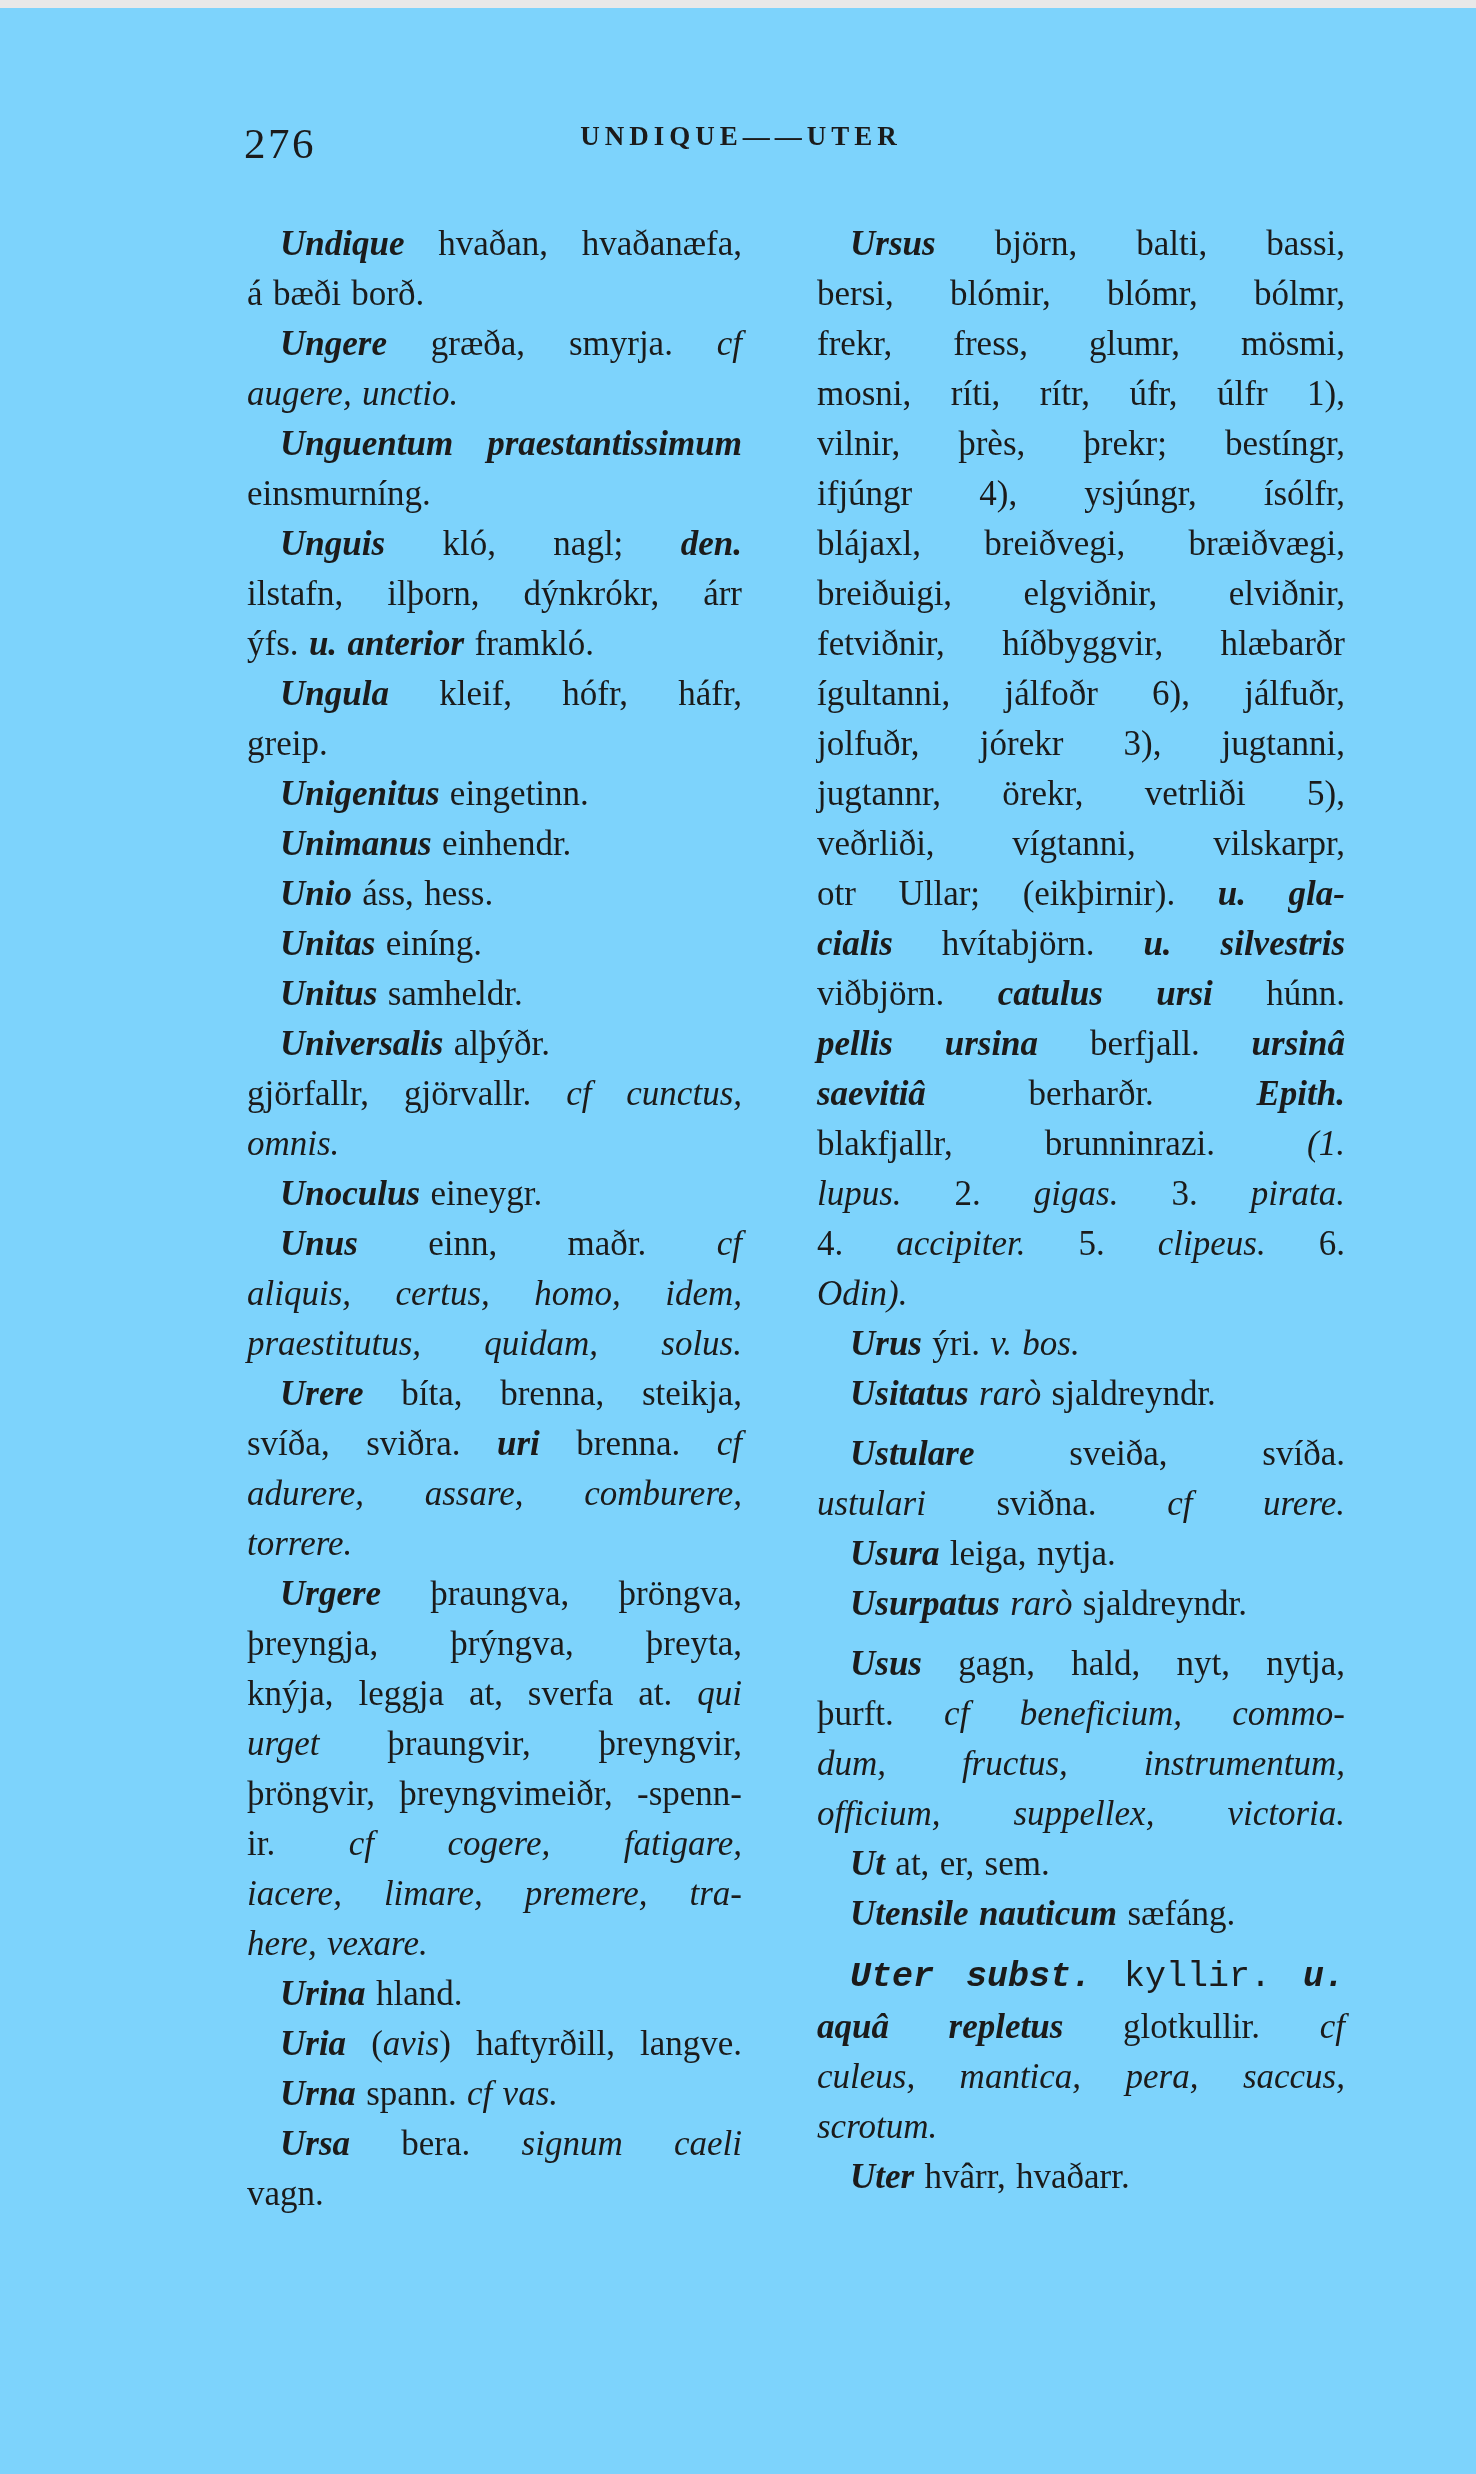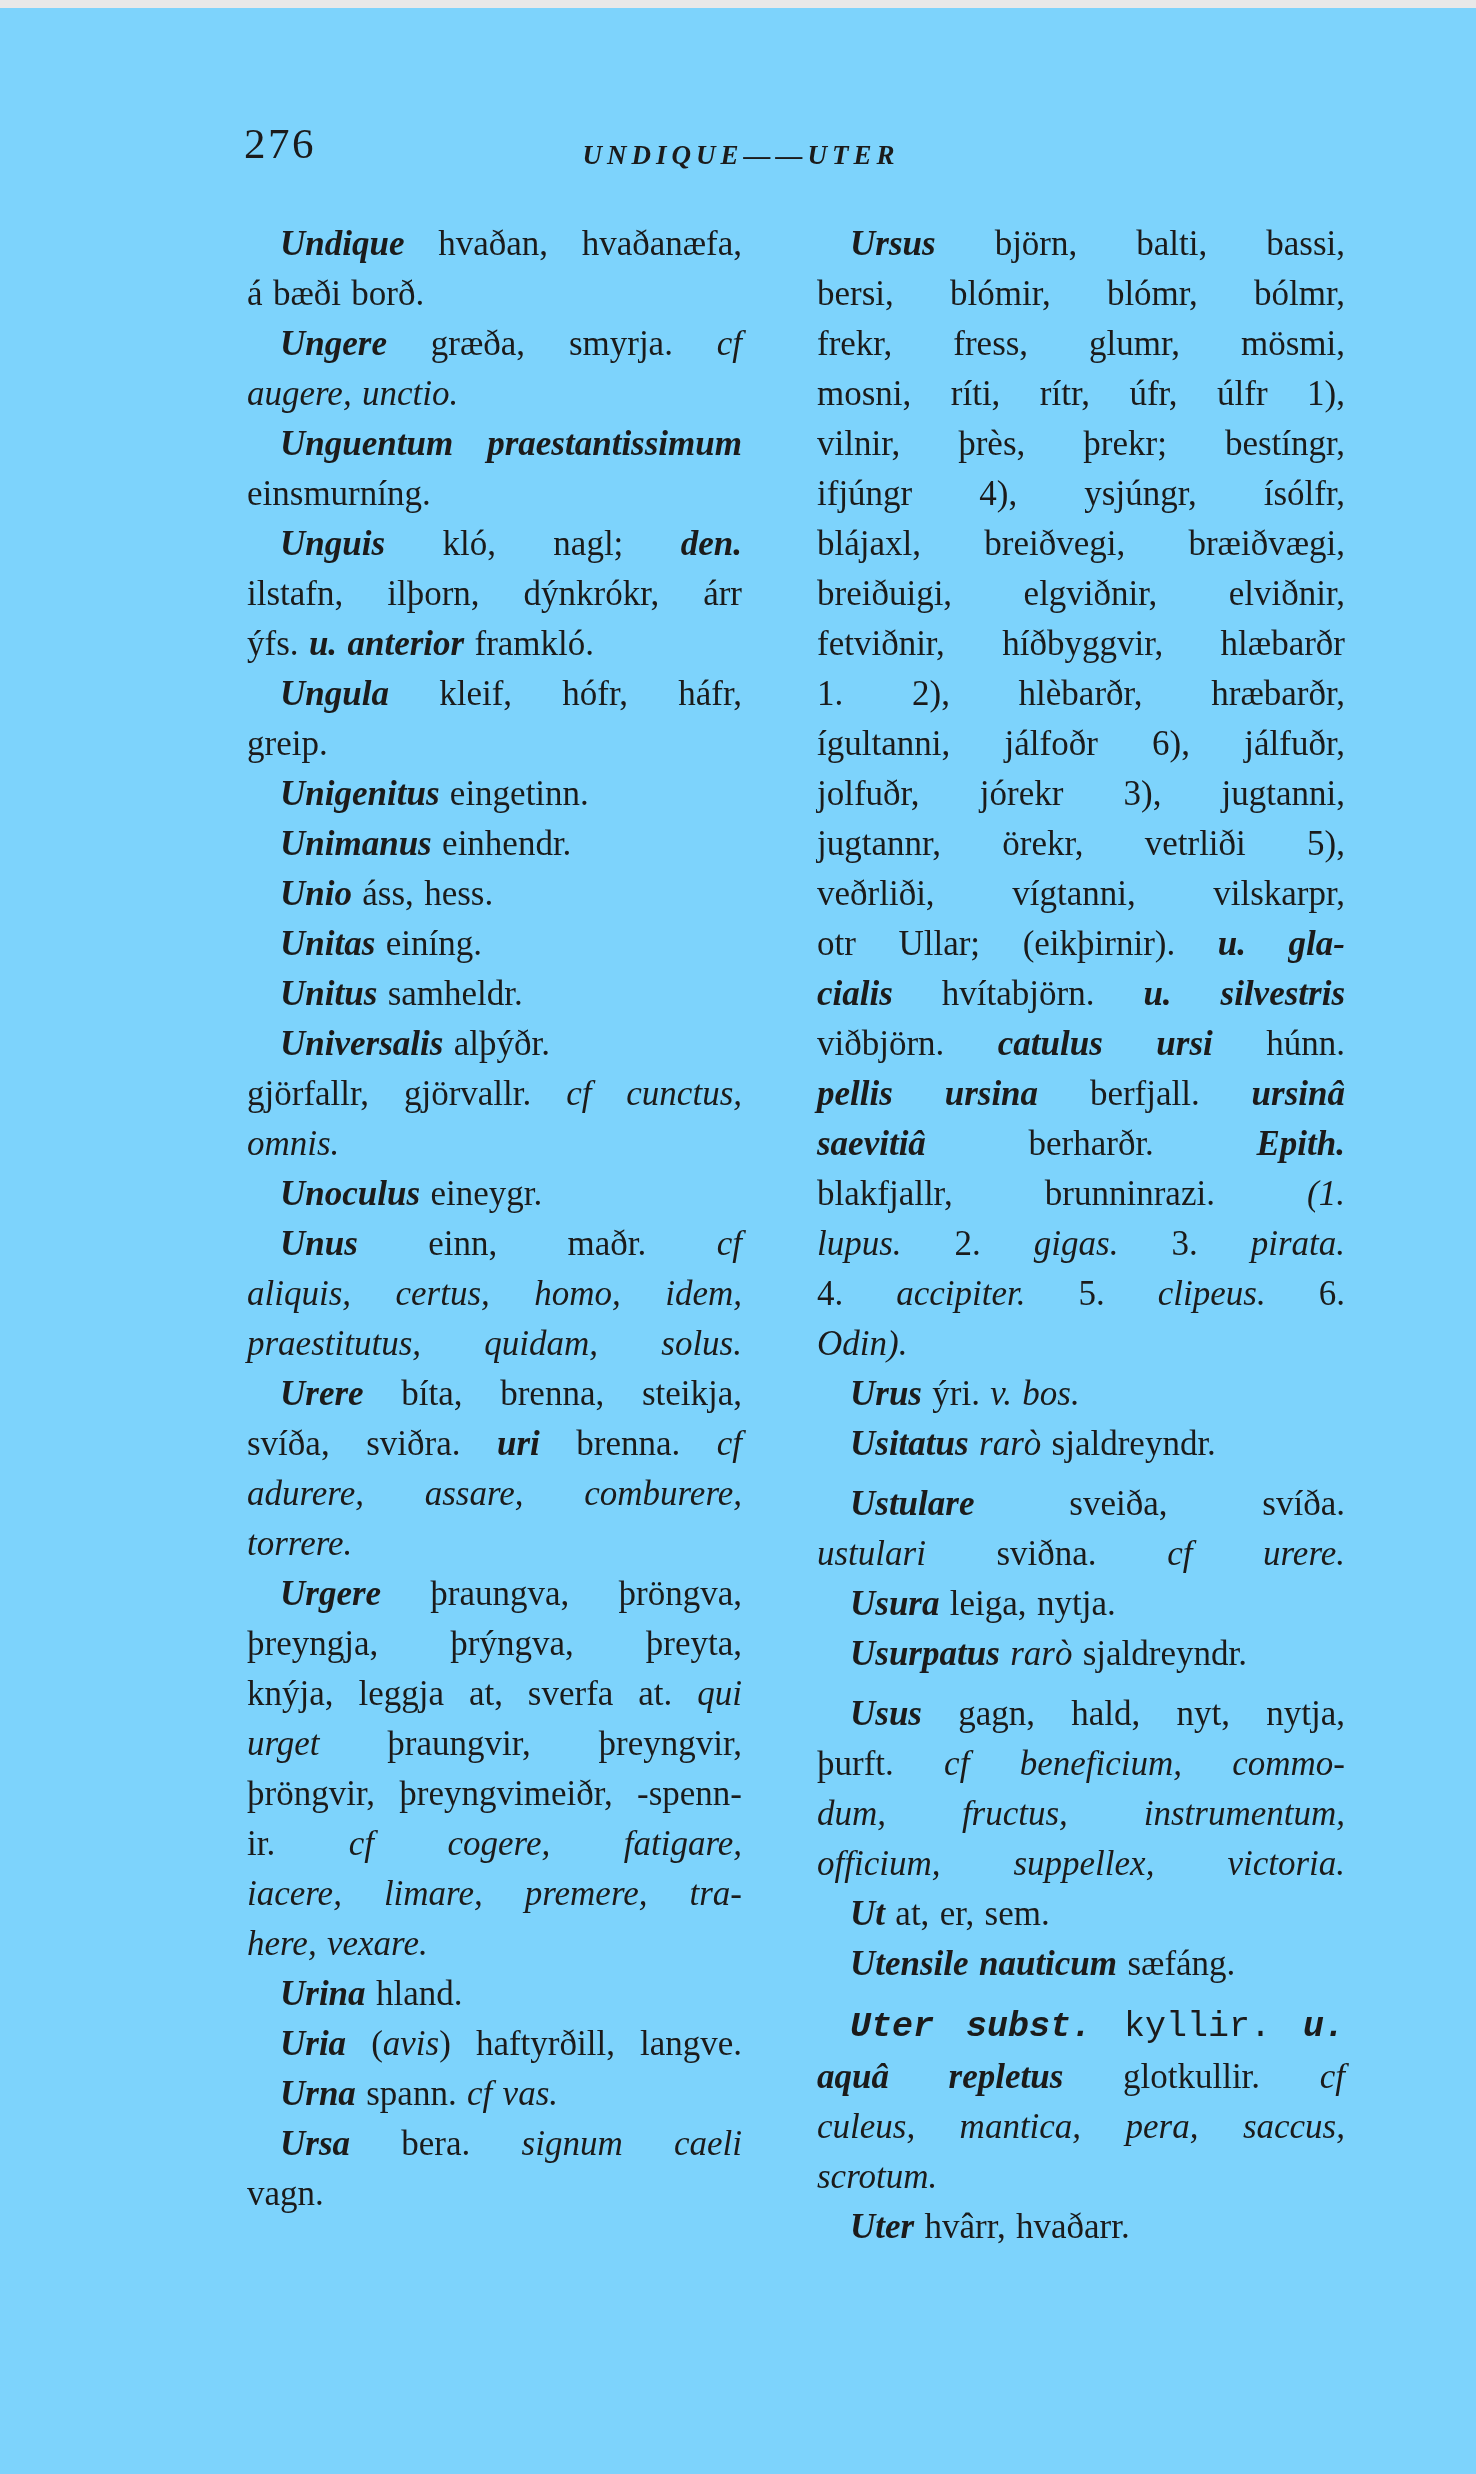--- a/index.html
+++ b/index.html
@@ -16,27 +16,26 @@
   .page-number {
     position:absolute;
     left:244px;
     top:111px;
     font-size:43px;
     letter-spacing:2.5px;
   }
   .running-title {
     position:absolute;
     left:741px;
-    top:132px;
+    top:113px;
     transform:translateX(-50%);
     font-size:27px;
     font-weight:bold;
     letter-spacing:5px;
     white-space:nowrap;
-    font-style:italic;
   }
   .col {
     position:absolute;
     top:211px;
   }
   .col-left  { left:247px; width:495px; }
   .col-right { left:817px; width:528px; }
   .line {
     font-size:35px;
     line-height:50px;
@@ -103,21 +102,20 @@
   <div class="col col-right">
       <div class="line ind just"><span class="seg-h">Ursus</span><span class="seg-r"> björn, balti, bassi,</span></div>
       <div class="line just"><span class="seg-r">bersi, blómir, blómr, bólmr,</span></div>
       <div class="line just"><span class="seg-r">frekr, fress, glumr, mösmi,</span></div>
       <div class="line just"><span class="seg-r">mosni, ríti, rítr, úfr, úlfr 1),</span></div>
       <div class="line just"><span class="seg-r">vilnir, þrès, þrekr; bestíngr,</span></div>
       <div class="line just"><span class="seg-r">ifjúngr 4), ysjúngr, ísólfr,</span></div>
       <div class="line just"><span class="seg-r">blájaxl, breiðvegi, bræiðvægi,</span></div>
       <div class="line just"><span class="seg-r">breiðuigi, elgviðnir, elviðnir,</span></div>
       <div class="line just"><span class="seg-r">fetviðnir, híðbyggvir, hlæbarðr</span></div>
-      <div class="line just"><span class="seg-r">1. 2), hlèbarðr, hræbarðr,</span></div>
       <div class="line just"><span class="seg-r">ígultanni, jálfoðr 6), jálfuðr,</span></div>
       <div class="line just"><span class="seg-r">jolfuðr, jórekr 3), jugtanni,</span></div>
       <div class="line just"><span class="seg-r">jugtannr, örekr, vetrliði 5),</span></div>
       <div class="line just"><span class="seg-r">veðrliði, vígtanni, vilskarpr,</span></div>
       <div class="line just"><span class="seg-r">otr Ullar; (eikþirnir). </span><span class="seg-h">u. gla-</span></div>
       <div class="line just"><span class="seg-h">cialis</span><span class="seg-r"> hvítabjörn. </span><span class="seg-h">u. silvestris</span></div>
       <div class="line just"><span class="seg-r">viðbjörn. </span><span class="seg-h">catulus ursi</span><span class="seg-r"> húnn.</span></div>
       <div class="line just"><span class="seg-h">pellis ursina</span><span class="seg-r"> berfjall. </span><span class="seg-h">ursinâ</span></div>
       <div class="line just"><span class="seg-h">saevitiâ</span><span class="seg-r"> berharðr. </span><span class="seg-h">Epith.</span></div>
       <div class="line just"><span class="seg-r">blakfjallr, brunninrazi. </span><span class="seg-i">(1.</span></div>

